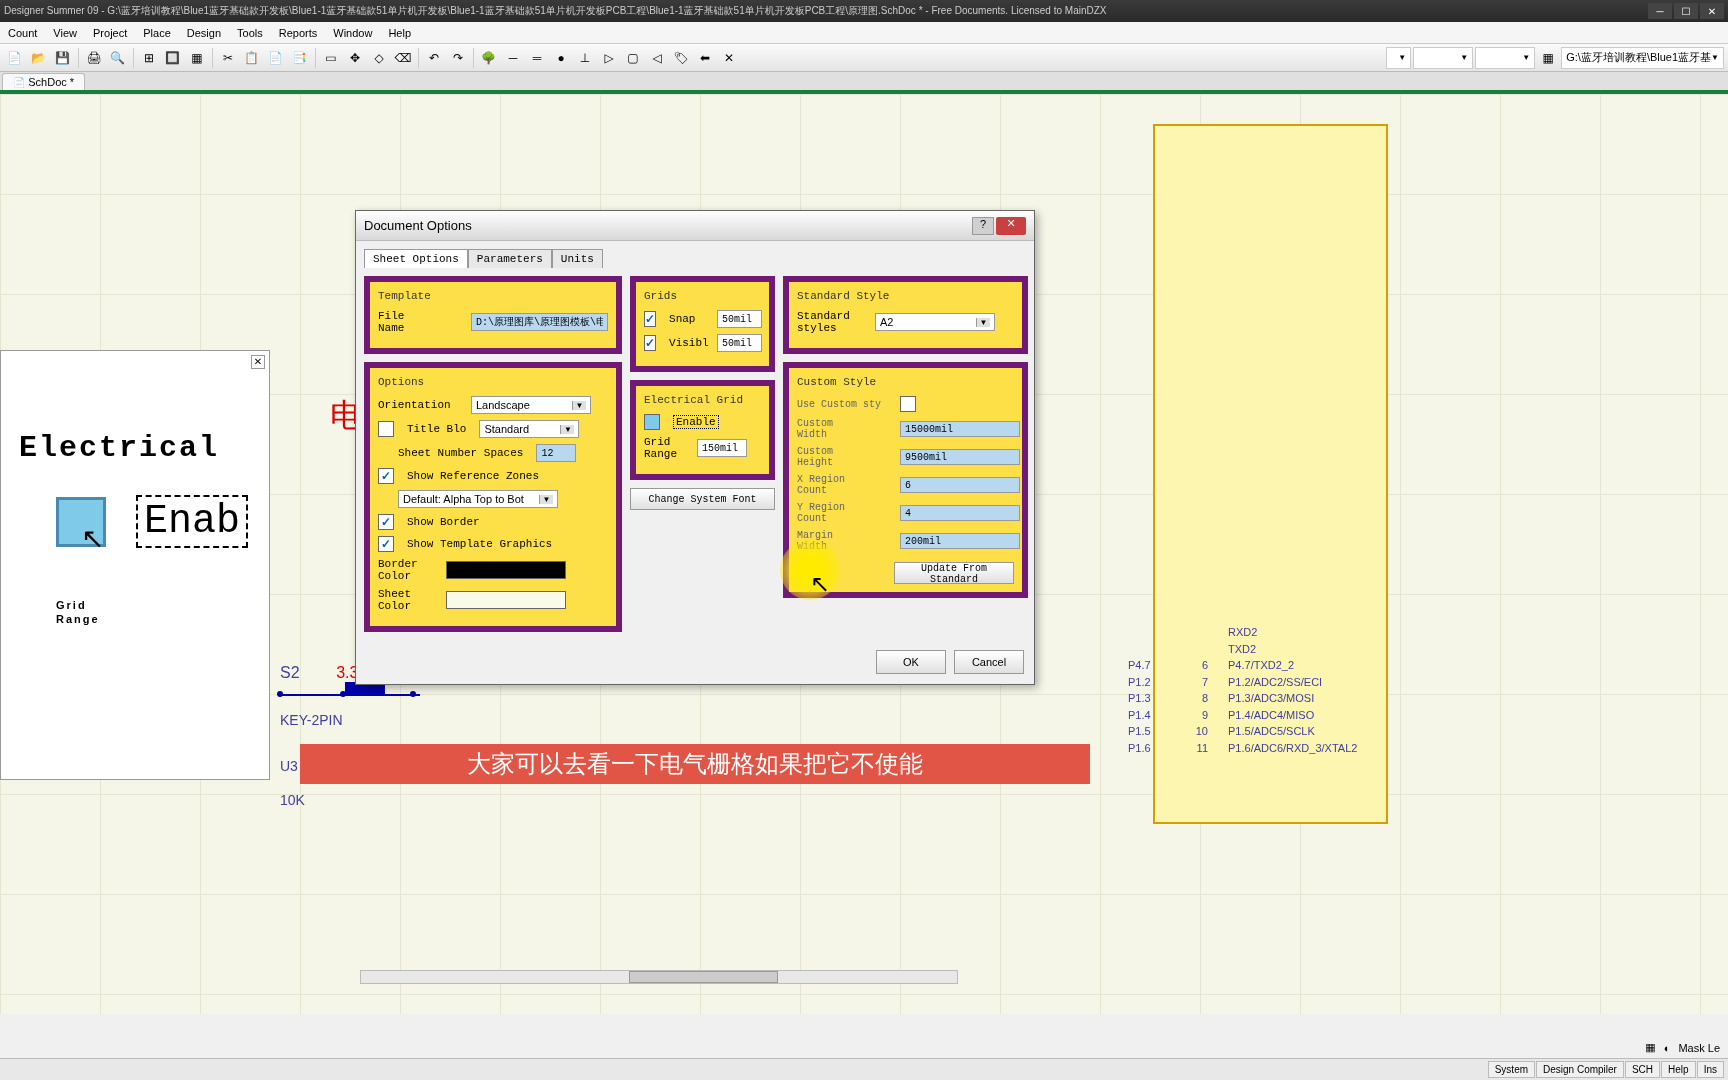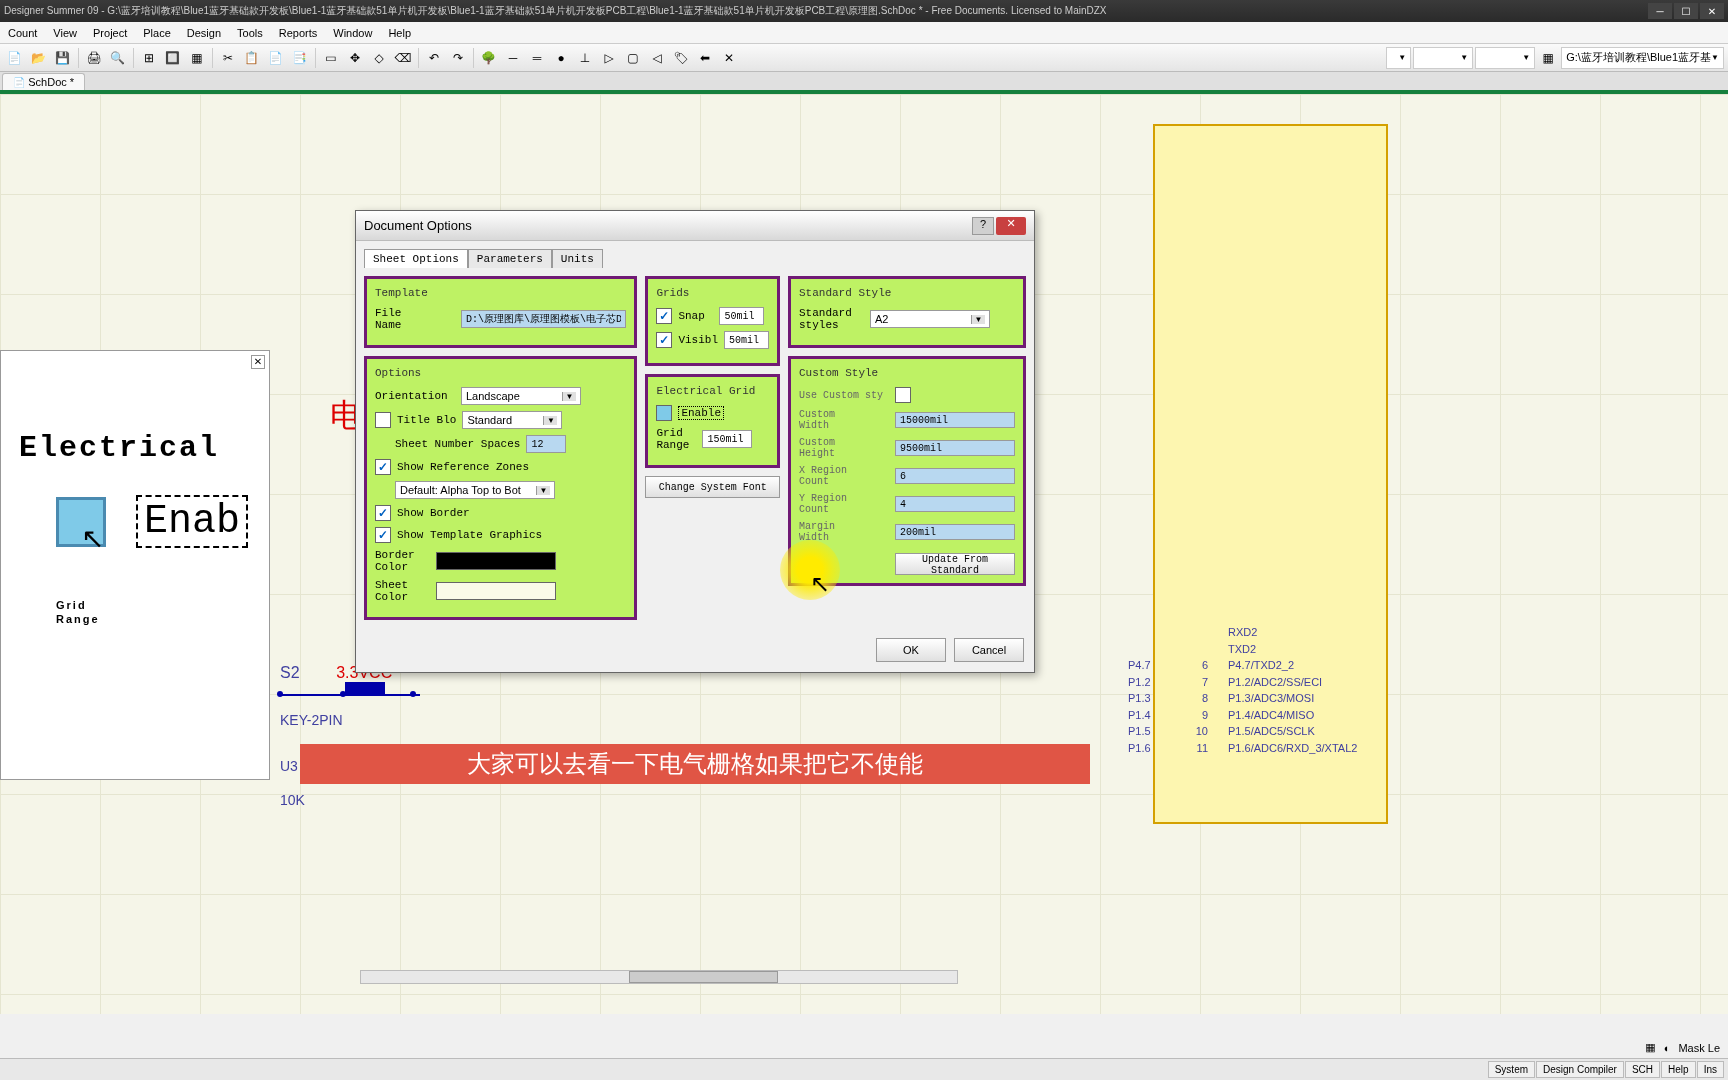--- a/index.html
+++ b/index.html
@@ -67,23 +67,23 @@
     .dlg-close { width: 30px; height: 18px; background: #c84040; color: #fff; text-align: center; border-radius: 2px; font-size: 11px; }
     
     .dlg-tabs { display: flex; margin: 8px 8px 0 8px; align-items: center; }
     .dlg-tab { padding: 3px 8px; border: 1px solid #999; background: #e8e8e8; border-bottom: none; font-family: "Courier New", monospace; font-size: 11px; }
     .dlg-tab.active { background: #fff; }
     
     .dlg-body { padding: 8px; display: flex; gap: 8px; }
     .dlg-col { display: flex; flex-direction: column; gap: 8px; }
     .dlg-col1 { width: 380px; } .dlg-col2 { width: 145px; } .dlg-col3 { width: 245px; }
     
-    .group { border: 3px solid #701a75; padding: 8px; background: #bef264; }
+    .group { border: 6px solid #701a75; padding: 8px; background: #fde047; }
     .group-title { font-family: "Courier New", monospace; font-size: 11px; margin-bottom: 8px; color: #333; }
-    .field-row { display: flex; align-items: center; margin-bottom: 6px; gap: 6px; }
+    .field-row { display: flex; align-items: center; margin-bottom: 6px; gap: 13px; }
     .field-label { font-family: "Courier New", monospace; font-size: 11px; min-width: 80px; }
     .field-label-sm { font-family: "Courier New", monospace; font-size: 10px; min-width: 90px; color: #666; line-height: 1.1; }
     .text-input { border: 1px solid #999; background: #b8d8f0; height: 18px; padding: 0 4px; font-family: "Courier New", monospace; font-size: 10px; flex: 1; }
     .text-input-sm { border: 1px solid #999; background: #b8d8f0; height: 16px; padding: 0 4px; font-family: "Courier New", monospace; font-size: 10px; width: 120px; }
     .dropdown { border: 1px solid #999; background: #fff; height: 18px; padding: 0 4px; font-family: "Courier New", monospace; font-size: 10px; display: flex; align-items: center; }
     .dropdown-arrow { margin-left: auto; width: 14px; background: #e0e0e0; border-left: 1px solid #999; text-align: center; font-size: 8px; }
     .checkbox { width: 16px; height: 16px; border: 1px solid #666; background: #fff; display: flex; align-items: center; justify-content: center; color: #0060c0; font-size: 12px; font-weight: bold; }
     .checkbox.hl { background: #7fcae8; }
     .color-swatch { width: 120px; height: 18px; border: 1px solid #666; }
     .dlg-button { height: 22px; border: 1px solid #999; background: linear-gradient(#fff, #e0e0e0); font-family: "Courier New", monospace; font-size: 10px; padding: 0 10px; }

